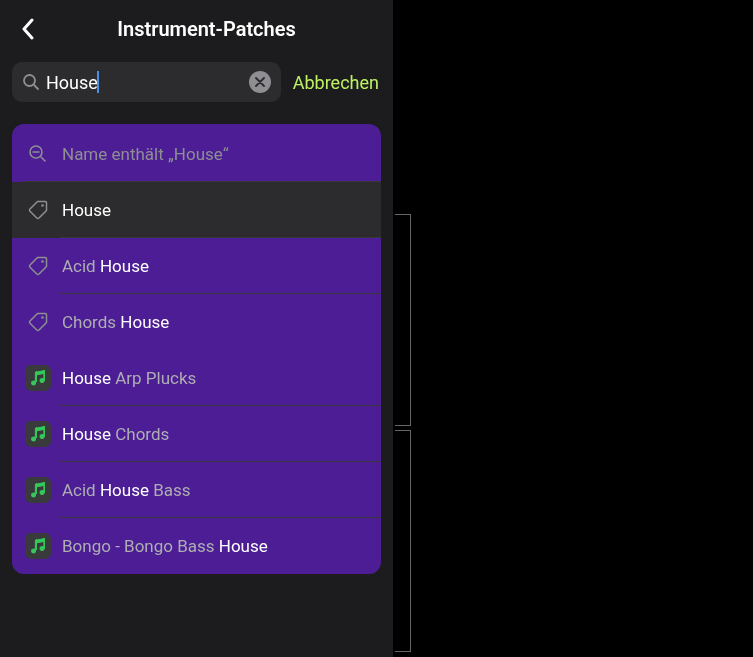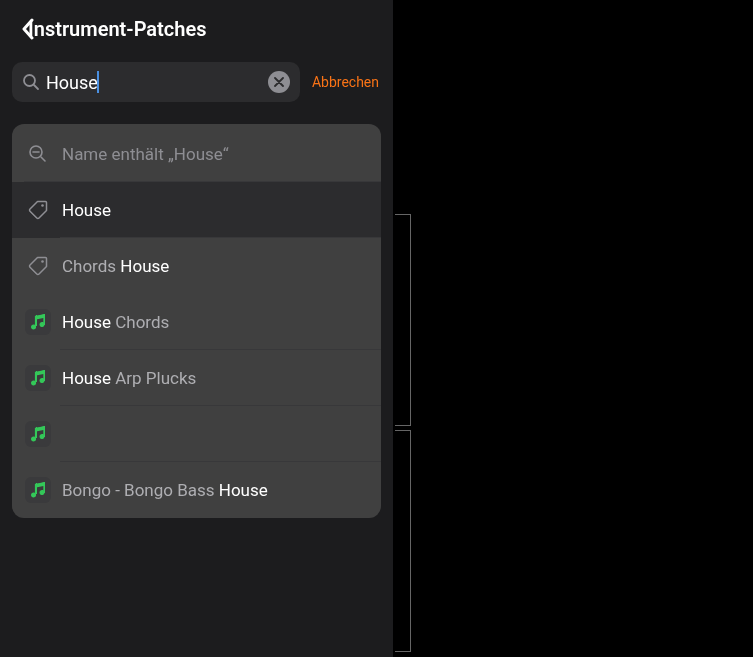--- a/index.html
+++ b/index.html
@@ -35,20 +35,21 @@
       align-items: center;
       justify-content: center;
       cursor: pointer;
       color: #fff;
     }
     .title {
       font-size: 20px;
       font-weight: 600;
       color: #fff;
       flex: 1;
+      text-align: center;
       margin-left: -20px;
     }
     .search-row {
       display: flex;
       align-items: center;
       padding: 8px 12px 12px 12px;
       gap: 10px;
     }
     .search-container {
       flex: 1;
@@ -87,30 +88,30 @@
       height: 22px;
       border-radius: 50%;
       background: #8e8e93;
       display: flex;
       align-items: center;
       justify-content: center;
       cursor: pointer;
       color: #2c2c2e;
     }
     .cancel-button {
-      color: #f97316;
-      font-size: 14px;
+      color: #bef264;
+      font-size: 18px;
       cursor: pointer;
       padding: 4px 2px;
     }
     .results-container {
       padding: 10px 12px;
     }
     .results-list {
-      background: #404040;
+      background: #4c1d95;
       border-radius: 12px;
       overflow: hidden;
     }
     .result-item {
       display: flex;
       align-items: center;
       padding: 14px 12px;
       cursor: pointer;
       position: relative;
     }
@@ -248,70 +249,81 @@
     <span class="result-text"><span class="dim"></span><span class="highlight">House</span><span class="dim"></span></span>
     <div class="divider"></div>
   </div>
           <div class="result-item">
     <div class="result-icon">
       <svg class="tag-icon-svg" width="22" height="22" viewBox="0 0 22 22" fill="none">
         <path d="M10.5 2.5L3 10C2.4 10.6 2.4 11.6 3 12.2L9.8 19C10.4 19.6 11.4 19.6 12 19L19.5 11.5V3.5C19.5 2.9 19.1 2.5 18.5 2.5H10.5Z" stroke="currentColor" stroke-width="1.5" stroke-linejoin="round"></path>
         <circle cx="15.5" cy="6.5" r="1.3" fill="currentColor"></circle>
       </svg>
     </div>
+    <span class="result-text"><span class="dim">Acid </span><span class="highlight">House</span><span class="dim"></span></span>
+    <div class="divider"></div>
+  </div>
+          <div class="result-item">
+    <div class="result-icon">
+      <svg class="tag-icon-svg" width="22" height="22" viewBox="0 0 22 22" fill="none">
+        <path d="M10.5 2.5L3 10C2.4 10.6 2.4 11.6 3 12.2L9.8 19C10.4 19.6 11.4 19.6 12 19L19.5 11.5V3.5C19.5 2.9 19.1 2.5 18.5 2.5H10.5Z" stroke="currentColor" stroke-width="1.5" stroke-linejoin="round"></path>
+        <circle cx="15.5" cy="6.5" r="1.3" fill="currentColor"></circle>
+      </svg>
+    </div>
     <span class="result-text"><span class="dim">Chords </span><span class="highlight">House</span><span class="dim"></span></span>
     <div class="divider"></div>
   </div>
         </div>
       <div id="patch-results">
           <div class="result-item">
     <div class="result-icon">
       <div class="music-icon-box">
         <svg class="music-icon-svg" width="14" height="16" viewBox="0 0 14 16" fill="currentColor">
           <path d="M4.5 2V11.5C4.5 12.9 3.4 14 2 14S-0.5 12.9-0.5 11.5 0.6 9 2 9c0.5 0 1 0.15 1.4 0.4V0.5L13 -1v10c0 1.4-1.1 2.5-2.5 2.5S8 10.4 8 9s1.1-2.5 2.5-2.5c0.5 0 1 0.15 1.4 0.4V2.5L4.5 4V2z" transform="translate(0.5 1.5)"></path>
           <ellipse cx="3" cy="13" rx="2.2" ry="1.8"></ellipse>
           <ellipse cx="11" cy="11" rx="2.2" ry="1.8"></ellipse>
           <rect x="4.8" y="1" width="1.2" height="11"></rect>
           <rect x="12.8" y="-1" width="1.2" height="11" transform="translate(0 1)"></rect>
           <path d="M5 2 L13 0 V2 L5 4 Z"></path>
         </svg>
       </div>
     </div>
-    <span class="result-text"><span class="dim"></span><span class="highlight">House</span><span class="dim"> Chords</span></span>
+    <span class="result-text"><span class="dim"></span><span class="highlight">House</span><span class="dim"> Arp Plucks</span></span>
     <div class="divider"></div>
   </div>
           <div class="result-item">
     <div class="result-icon">
       <div class="music-icon-box">
         <svg class="music-icon-svg" width="14" height="16" viewBox="0 0 14 16" fill="currentColor">
           <path d="M4.5 2V11.5C4.5 12.9 3.4 14 2 14S-0.5 12.9-0.5 11.5 0.6 9 2 9c0.5 0 1 0.15 1.4 0.4V0.5L13 -1v10c0 1.4-1.1 2.5-2.5 2.5S8 10.4 8 9s1.1-2.5 2.5-2.5c0.5 0 1 0.15 1.4 0.4V2.5L4.5 4V2z" transform="translate(0.5 1.5)"></path>
           <ellipse cx="3" cy="13" rx="2.2" ry="1.8"></ellipse>
           <ellipse cx="11" cy="11" rx="2.2" ry="1.8"></ellipse>
           <rect x="4.8" y="1" width="1.2" height="11"></rect>
           <rect x="12.8" y="-1" width="1.2" height="11" transform="translate(0 1)"></rect>
           <path d="M5 2 L13 0 V2 L5 4 Z"></path>
         </svg>
       </div>
     </div>
-    <span class="result-text"><span class="dim"></span><span class="highlight">House</span><span class="dim"> Arp Plucks</span></span>
+    <span class="result-text"><span class="dim"></span><span class="highlight">House</span><span class="dim"> Chords</span></span>
     <div class="divider"></div>
   </div>
           <div class="result-item">
     <div class="result-icon">
       <div class="music-icon-box">
         <svg class="music-icon-svg" width="14" height="16" viewBox="0 0 14 16" fill="currentColor">
           <path d="M4.5 2V11.5C4.5 12.9 3.4 14 2 14S-0.5 12.9-0.5 11.5 0.6 9 2 9c0.5 0 1 0.15 1.4 0.4V0.5L13 -1v10c0 1.4-1.1 2.5-2.5 2.5S8 10.4 8 9s1.1-2.5 2.5-2.5c0.5 0 1 0.15 1.4 0.4V2.5L4.5 4V2z" transform="translate(0.5 1.5)"></path>
           <ellipse cx="3" cy="13" rx="2.2" ry="1.8"></ellipse>
           <ellipse cx="11" cy="11" rx="2.2" ry="1.8"></ellipse>
           <rect x="4.8" y="1" width="1.2" height="11"></rect>
           <rect x="12.8" y="-1" width="1.2" height="11" transform="translate(0 1)"></rect>
           <path d="M5 2 L13 0 V2 L5 4 Z"></path>
         </svg>
       </div>
     </div>
+    <span class="result-text"><span class="dim">Acid </span><span class="highlight">House</span><span class="dim"> Bass</span></span>
     <div class="divider"></div>
   </div>
           <div class="result-item">
     <div class="result-icon">
       <div class="music-icon-box">
         <svg class="music-icon-svg" width="14" height="16" viewBox="0 0 14 16" fill="currentColor">
           <path d="M4.5 2V11.5C4.5 12.9 3.4 14 2 14S-0.5 12.9-0.5 11.5 0.6 9 2 9c0.5 0 1 0.15 1.4 0.4V0.5L13 -1v10c0 1.4-1.1 2.5-2.5 2.5S8 10.4 8 9s1.1-2.5 2.5-2.5c0.5 0 1 0.15 1.4 0.4V2.5L4.5 4V2z" transform="translate(0.5 1.5)"></path>
           <ellipse cx="3" cy="13" rx="2.2" ry="1.8"></ellipse>
           <ellipse cx="11" cy="11" rx="2.2" ry="1.8"></ellipse>
           <rect x="4.8" y="1" width="1.2" height="11"></rect>

